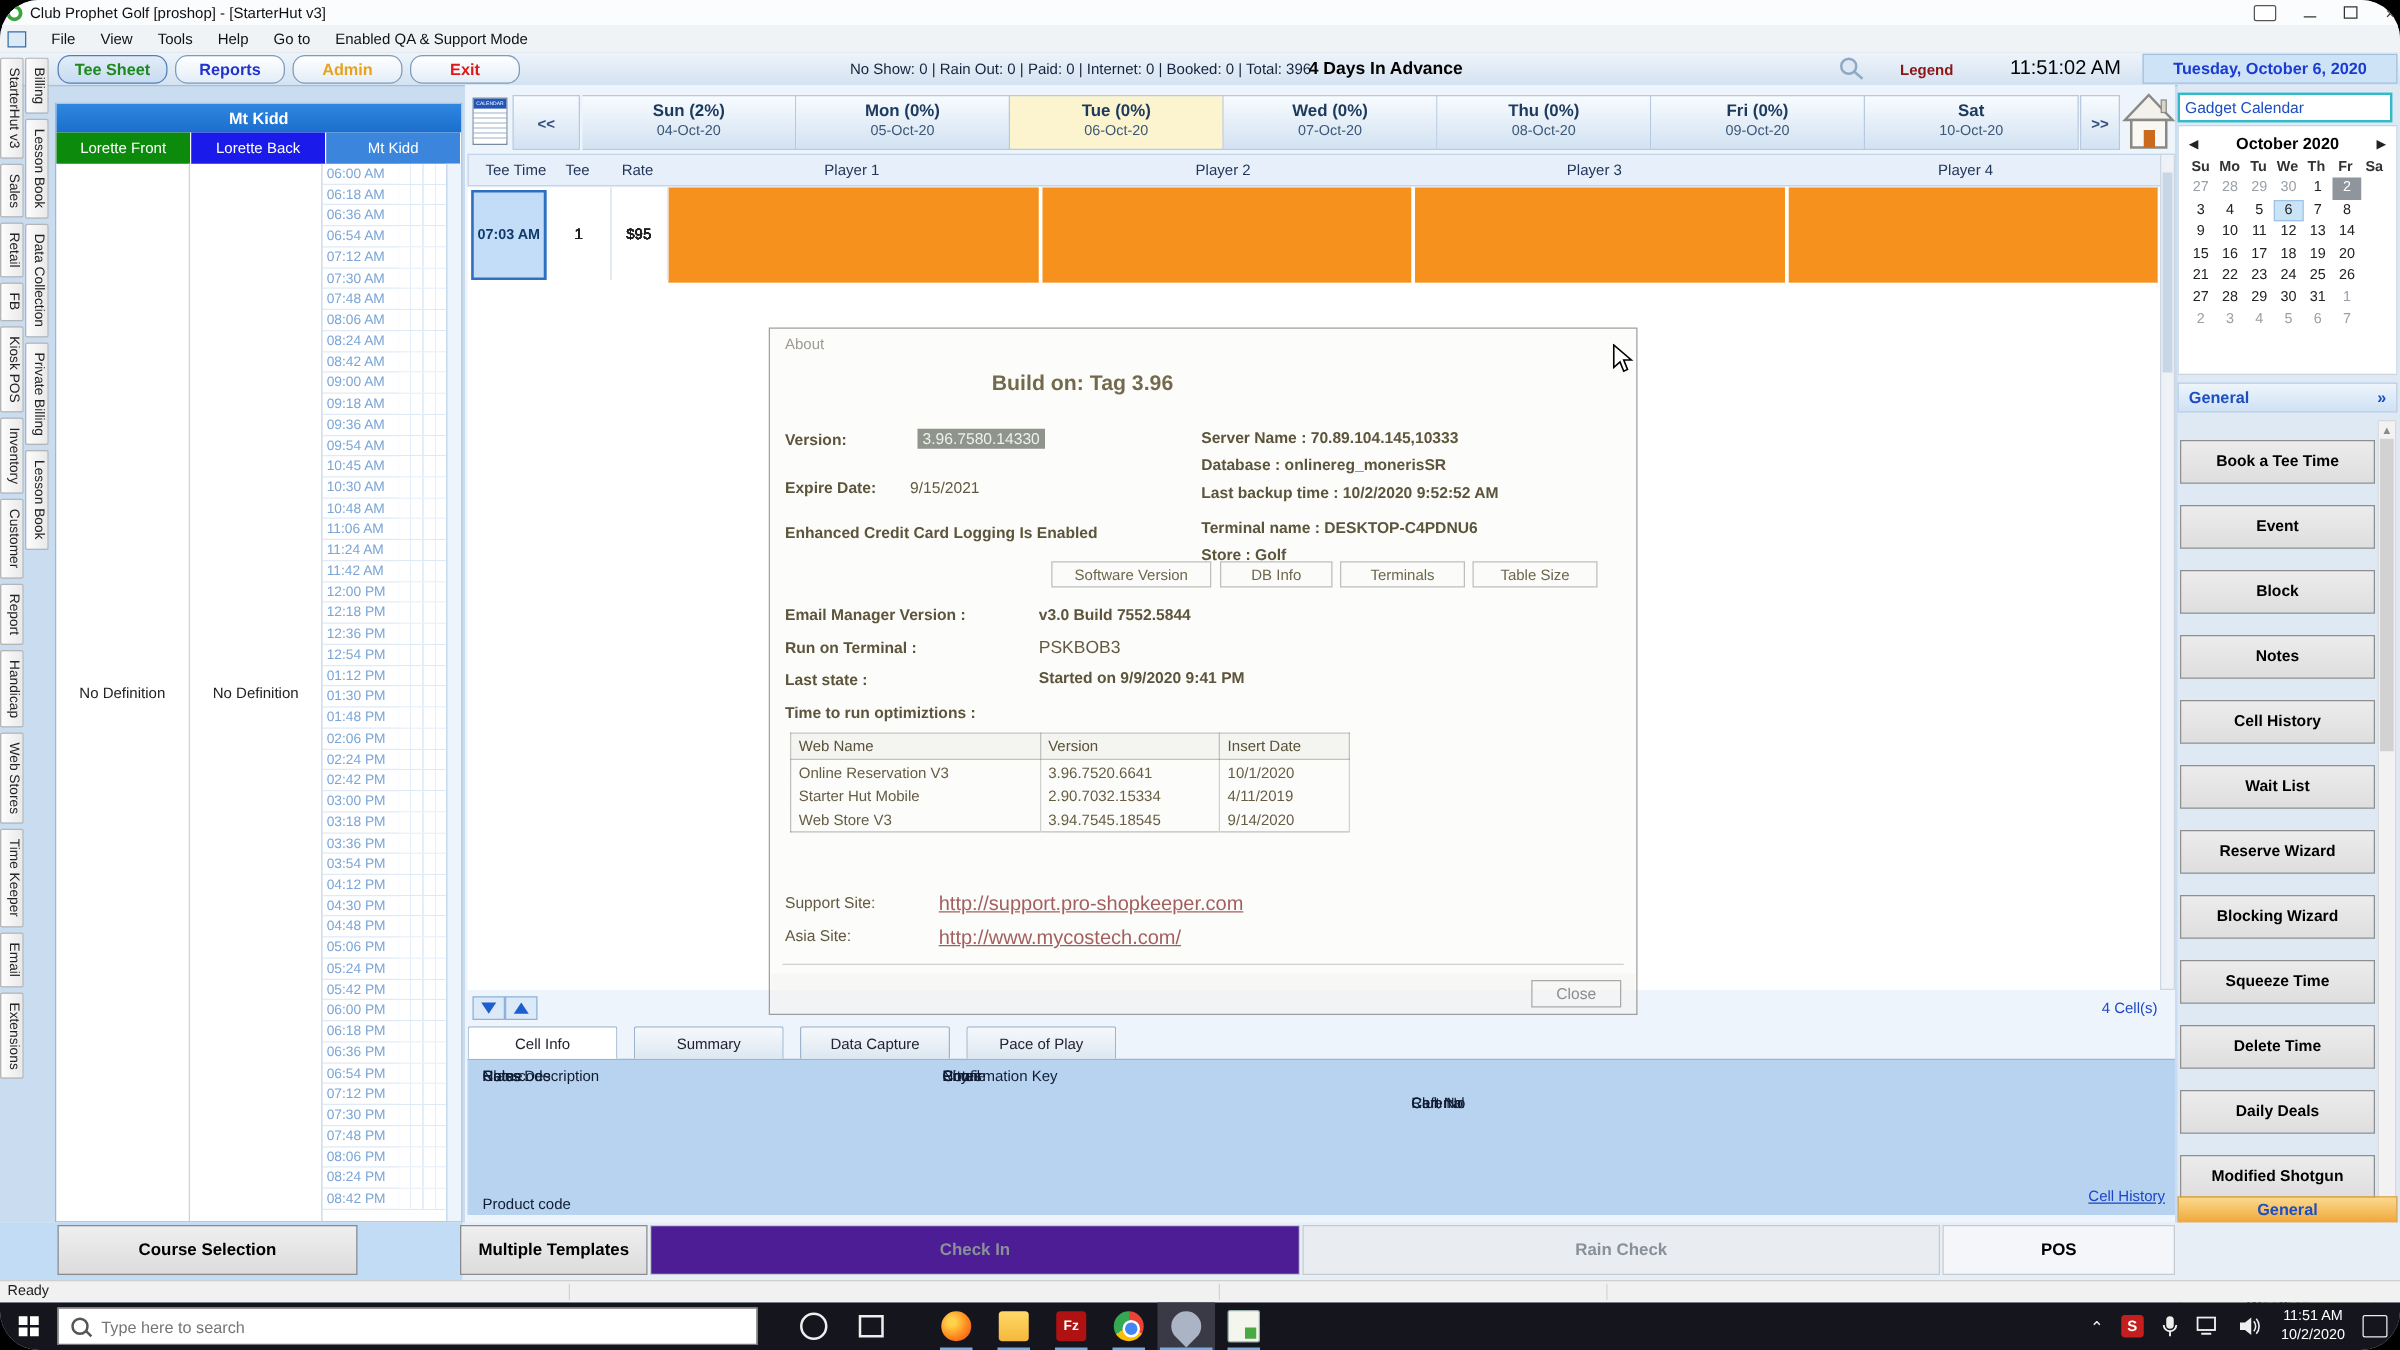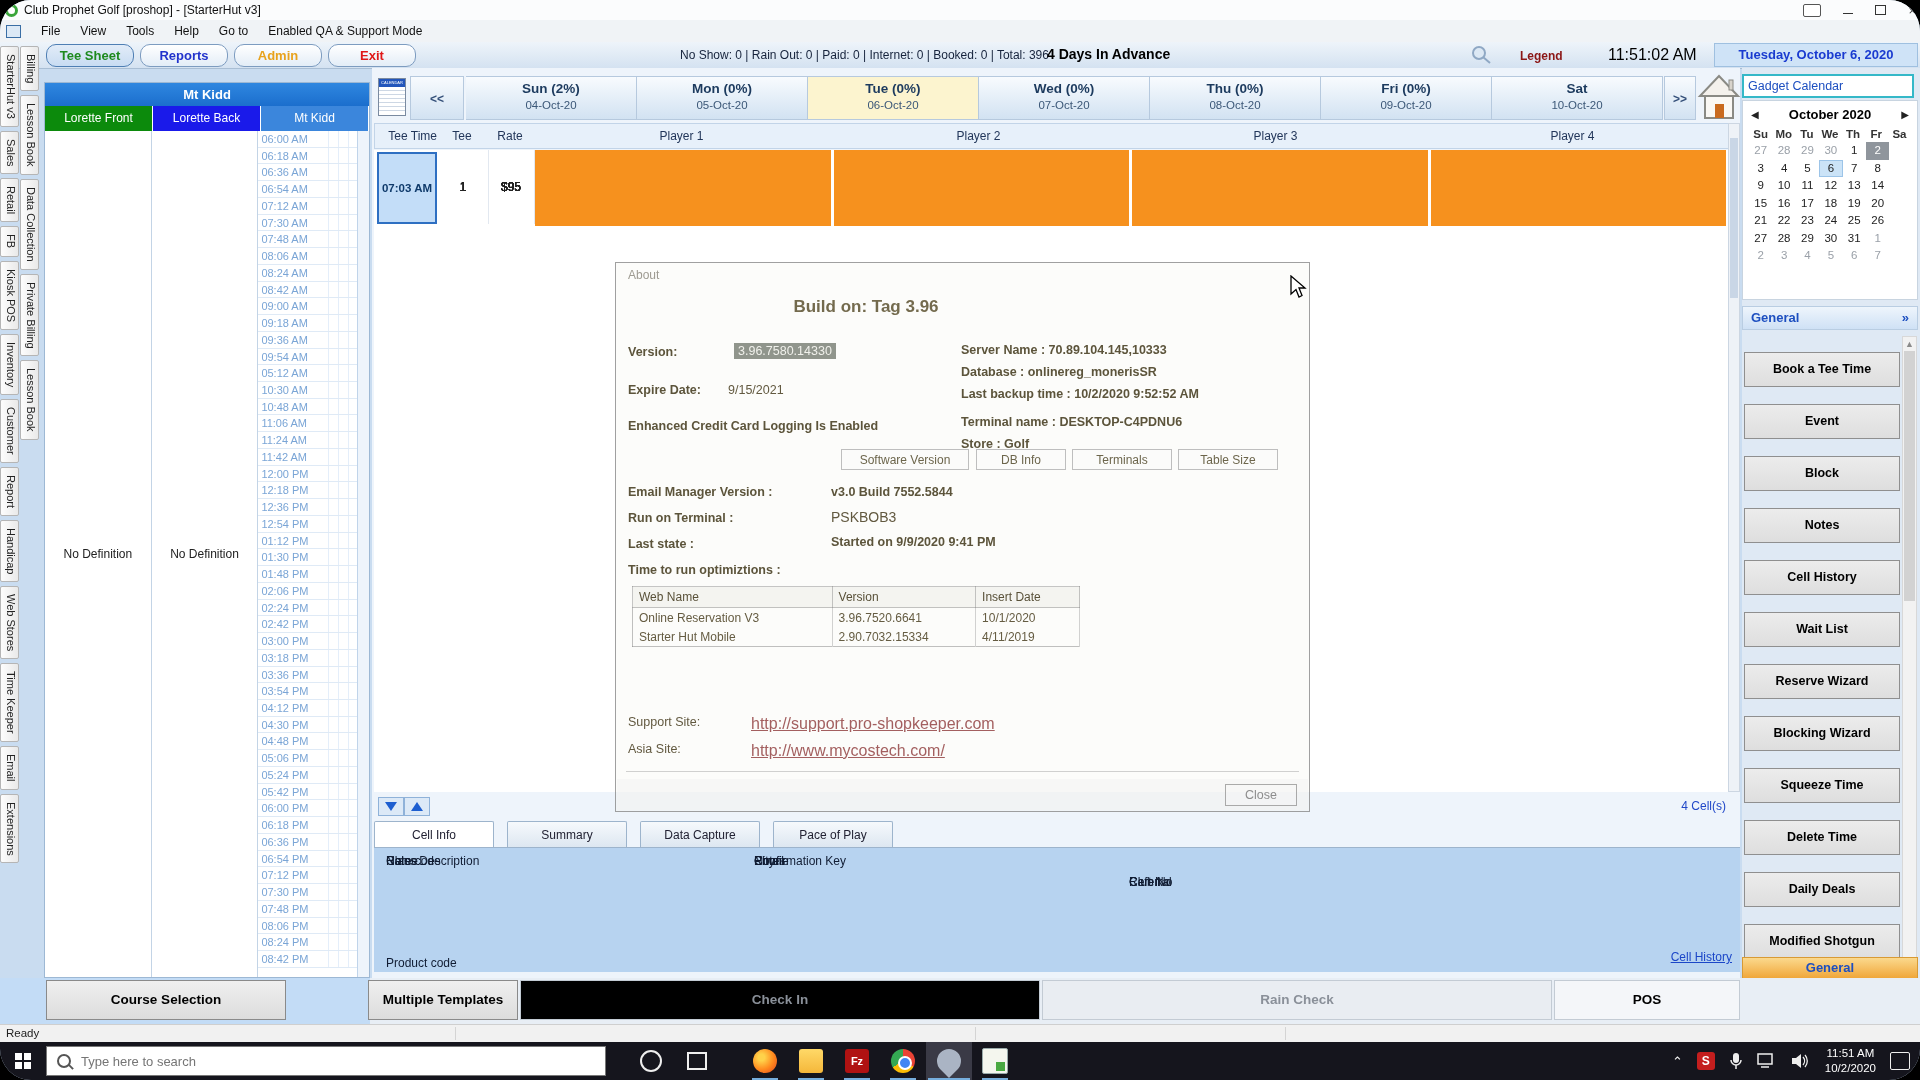--- a/index.html
+++ b/index.html
@@ -113,21 +113,21 @@
   .info-panel{position:absolute;left:2px;top:780px;width:1366px;height:124px;background:#b7d3f0;}
   .ip-label{position:absolute;font-size:12px;color:#101c33;}
   .ip-link{position:absolute;right:8px;top:102px;font-size:12px;color:#1b46c8;text-decoration:underline;}
 
   
   .bottomrow{position:absolute;left:0;top:978px;width:1920px;height:46px;background:#e8eef5;}
   .bottomrow .leftpad{position:absolute;left:0;top:0;width:370px;height:46px;background:#c3dcf6;}
   .bbtn{position:absolute;top:2px;height:40px;box-sizing:border-box;text-align:center;font-size:13.5px;font-weight:bold;line-height:38px;}
   .bb-course{left:46px;width:240px;background:linear-gradient(#efefef,#dcdcdc);border:1px solid #8a8a8a;color:#000;}
   .bb-multi{left:368px;width:150px;background:linear-gradient(#efefef,#dcdcdc);border:1px solid #8a8a8a;color:#000;}
-  .bb-checkin{left:520px;width:520px;background:#000000;border:1px solid #c3cbd4;color:#8a9099;}
+  .bb-checkin{left:520px;width:520px;background:#4c1d95;border:1px solid #c3cbd4;color:#8a9099;}
   .bb-rain{left:1042px;width:510px;background:#e9edf2;border:1px solid #c3cbd4;color:#8a9099;}
   .bb-pos{left:1554px;width:186px;background:#f4f6f9;border:1px solid #c3cbd4;color:#000;}
 
   
   .sidebar{position:absolute;left:1742px;top:68px;width:178px;height:956px;background:#dfe9f4;}
   .gadget{position:absolute;left:0;top:6px;width:164px;height:20px;background:#fff;border:2px solid #35b8c8;
     font-size:12.5px;color:#1d4fc0;line-height:20px;padding-left:4px;}
   .calendar{position:absolute;left:0;top:32px;width:176px;height:200px;background:#fff;border:1px solid #c8d4e0;box-sizing:border-box;}
   .cal-head{display:flex;align-items:center;justify-content:space-between;padding:6px 8px 2px 8px;}
   .cal-month{font-weight:bold;font-size:13px;color:#000;}
@@ -351,21 +351,21 @@
           </div>
           <div class="trow">
             <span class="ttxt">09:36 AM</span>
             <span class="tslots"></span>
           </div>
           <div class="trow">
             <span class="ttxt">09:54 AM</span>
             <span class="tslots"></span>
           </div>
           <div class="trow">
-            <span class="ttxt">05:12 AM</span>
+            <span class="ttxt">10:45 AM</span>
             <span class="tslots"></span>
           </div>
           <div class="trow">
             <span class="ttxt">10:30 AM</span>
             <span class="tslots"></span>
           </div>
           <div class="trow">
             <span class="ttxt">10:48 AM</span>
             <span class="tslots"></span>
           </div>
@@ -931,20 +931,25 @@
       <tr>
             <td style="width:200px;">Online Reservation V3</td>
             <td style="width:135px;">3.96.7520.6641</td>
             <td style="width:95px;">10/1/2020</td>
           </tr>
           <tr>
             <td style="width:200px;">Starter Hut Mobile</td>
             <td style="width:135px;">2.90.7032.15334</td>
             <td style="width:95px;">4/11/2019</td>
           </tr>
+          <tr>
+            <td style="width:200px;">Web Store V3</td>
+            <td style="width:135px;">3.94.7545.18545</td>
+            <td style="width:95px;">9/14/2020</td>
+          </tr>
         </tbody>
     </table>
 
     <div class="dv" style="left:12px;top:452px;">Support Site:</div>
     <div class="dlink abs" style="left:135px;top:452px;">http://support.pro-shopkeeper.com</div>
     <div class="dv" style="left:12px;top:479px;">Asia Site:</div>
     <div class="dlink abs" style="left:135px;top:479px;">http://www.mycostech.com/</div>
     <div class="dlg-hr"></div>
     <div class="dlg-footer"></div>
     <div class="dlg-close">Close</div>

